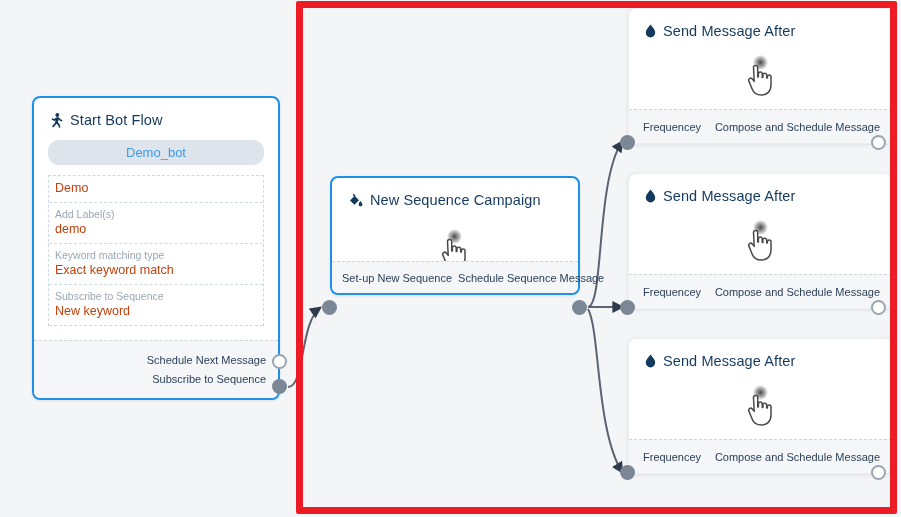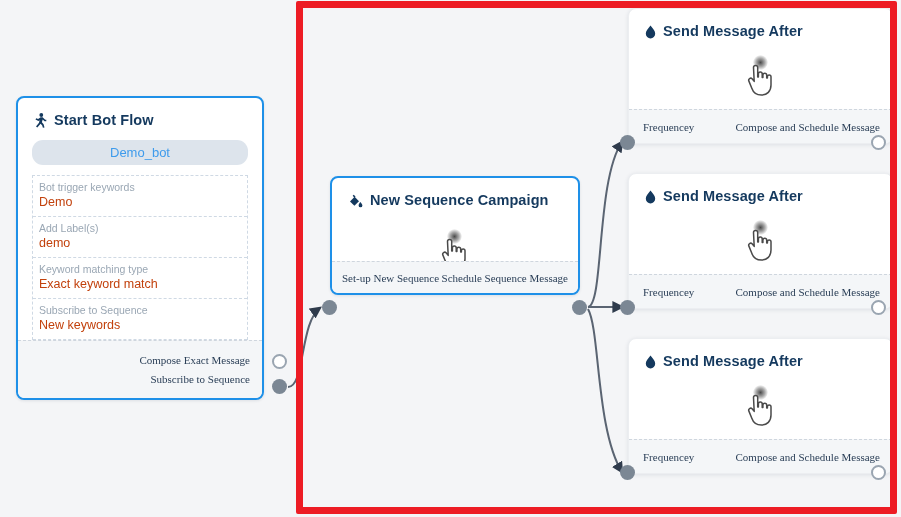--- a/index.html
+++ b/index.html
@@ -44,25 +44,25 @@
   .node.selected {
     border: 2px solid #1e90e8;
     box-shadow: 0 1px 3px rgba(20,40,70,.10);
   }
   .node.plain {
     border: 1px solid #eceef1;
     box-shadow: 0 1px 4px rgba(20,40,70,.10);
   }
   .node-title {
     display: flex;
-    align-items: flex-end;
+    align-items: center;
     gap: 7px;
     color: #14395e;
     font-size: 14.5px;
-    font-weight: bold;
+    font-weight: normal;
     letter-spacing: .1px;
     padding: 14px 16px 0 16px;
     white-space: nowrap;
   }
   .node-title .ico { flex: 0 0 auto; display: block; }
 
   .node-body { position: relative; }
 
   
   .hand-wrap {
@@ -92,21 +92,20 @@
     border-radius: 0 0 7px 7px;
     display: flex;
     align-items: center;
     height: 40px;
     padding: 0 12px;
   }
   .port-label {
     color: #2c4058;
     font-size: 11px;
     white-space: nowrap;
-    font-family: Liberation Serif, serif;
   }
   .footer-rows {
     display: flex;
     flex-direction: column;
     align-items: flex-end;
     gap: 7px;
     width: 100%;
   }
   .footer-row {
     display: flex;
@@ -119,21 +118,21 @@
   .port {
     position: absolute;
     width: 15px; height: 15px;
     border-radius: 50%;
     z-index: 22;
   }
   .port.filled { background: #7b8794; }
   .port.open   { background: #ffffff; border: 2px solid #9aa5b1; }
 
   
-  #start-bot-flow { left: 16px; top: 96px; width: 248px; height: 304px; }
+  #start-bot-flow { left: 32px; top: 96px; width: 248px; height: 304px; }
   .bot-pill {
     margin: 12px 14px 0 14px;
     height: 25px;
     background: #dde4ec;
     border-radius: 11px;
     color: #3e9bec;
     font-size: 13px;
     display: flex;
     align-items: center;
     justify-content: center;
@@ -154,21 +153,21 @@
   }
   .field-value {
     color: #c2410c;
     font-size: 12.5px;
     line-height: 17px;
   }
 
   
   #new-sequence-campaign { left: 330px; top: 176px; width: 250px; height: 119px; }
   #new-sequence-campaign .node-body { height: 62px; margin-top: 12px; }
-  #nsc-footer { height: 32px; justify-content: space-between; padding: 0 10px; }
+  #nsc-footer { height: 32px; justify-content: space-between; gap: 6px; padding: 0 10px; }
 
   
   .smsg { left: 628px; width: 265px; height: 136px; }
   #send-message-after-1 { top: 8px; }
   #send-message-after-2 { top: 173px; }
   #send-message-after-3 { top: 338px; }
   .smsg .node-body { height: 56px; margin-top: 10px; }
   .smsg .node-footer { height: 34px; justify-content: space-between; padding: 0 12px 0 14px; }
 </style>
 </head>
@@ -201,41 +200,40 @@
       </svg>
       <span>Start Bot Flow</span>
     </div>
 
     <div class="bot-pill">
       <span>Demo_bot</span>
     </div>
 
     <div class="field-list">
       <div class="field">
-        <div class="field-label">Bot trigger keywords</div>
         <div class="field-value">Demo</div>
       </div>
       <div class="field">
         <div class="field-label">Add Label(s)</div>
         <div class="field-value">demo</div>
       </div>
       <div class="field">
         <div class="field-label">Keyword matching type</div>
         <div class="field-value">Exact keyword match</div>
       </div>
       <div class="field">
         <div class="field-label">Subscribe to Sequence</div>
-        <div class="field-value">New keywords</div>
+        <div class="field-value">New keyword</div>
       </div>
     </div>
 
     <div class="node-footer" style="height:58px;">
       <div class="footer-rows">
         <div class="footer-row">
-          <span class="port-label">Compose Exact Message</span>
+          <span class="port-label">Schedule Next Message</span>
         </div>
         <div class="footer-row">
           <span class="port-label">Subscribe to Sequence</span>
         </div>
       </div>
     </div>
   </div>
 
   <div class="port open" style="left:272px; top:354px;"></div>
   <div class="port filled" style="left:272px; top:379px;"></div>

